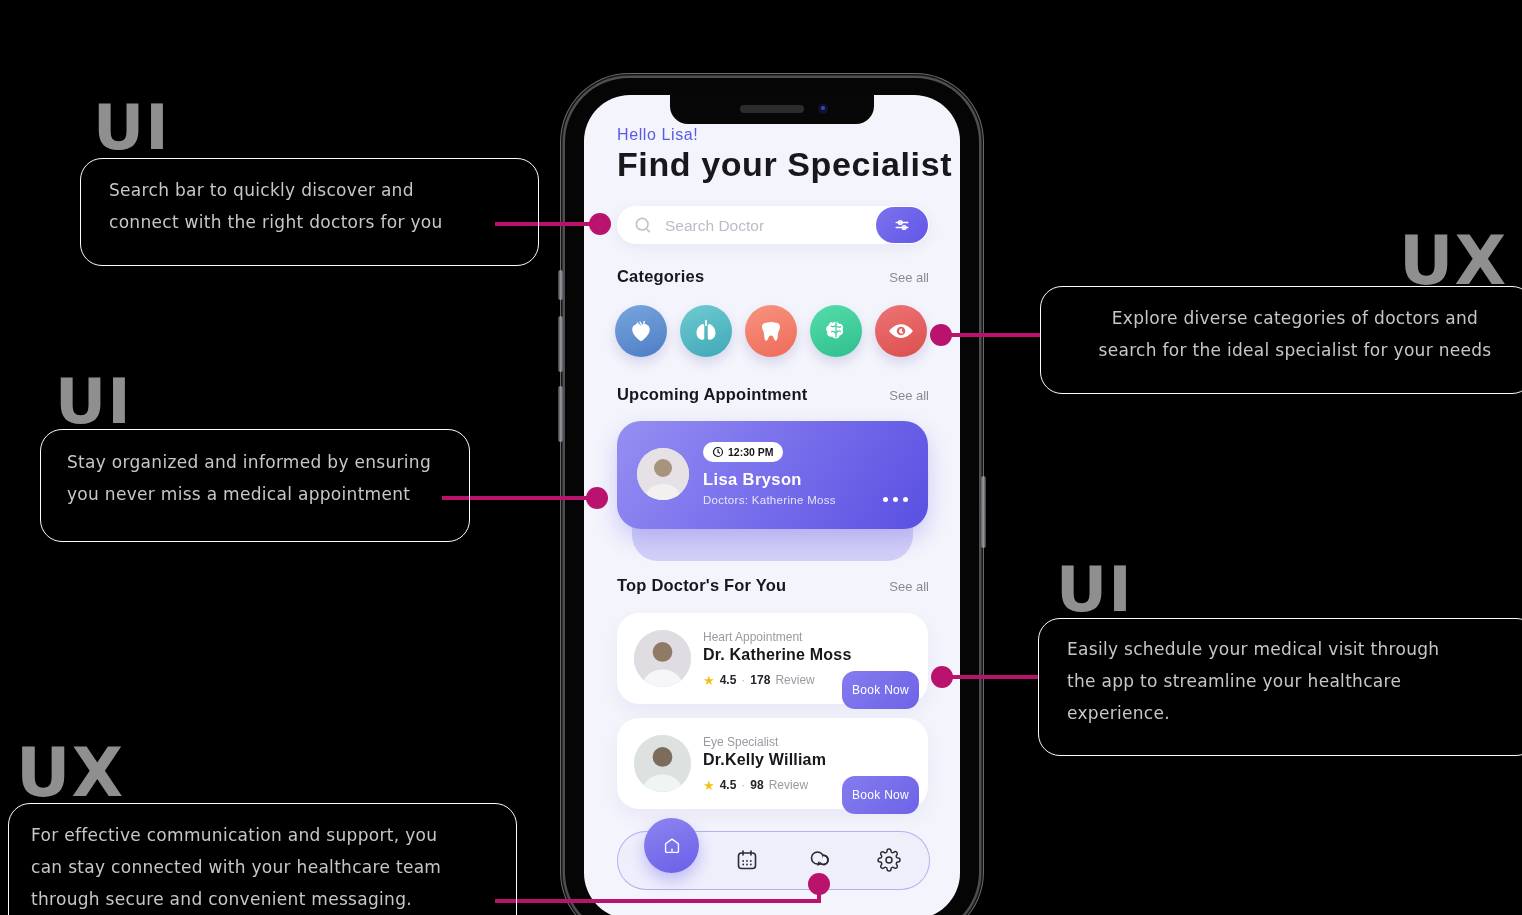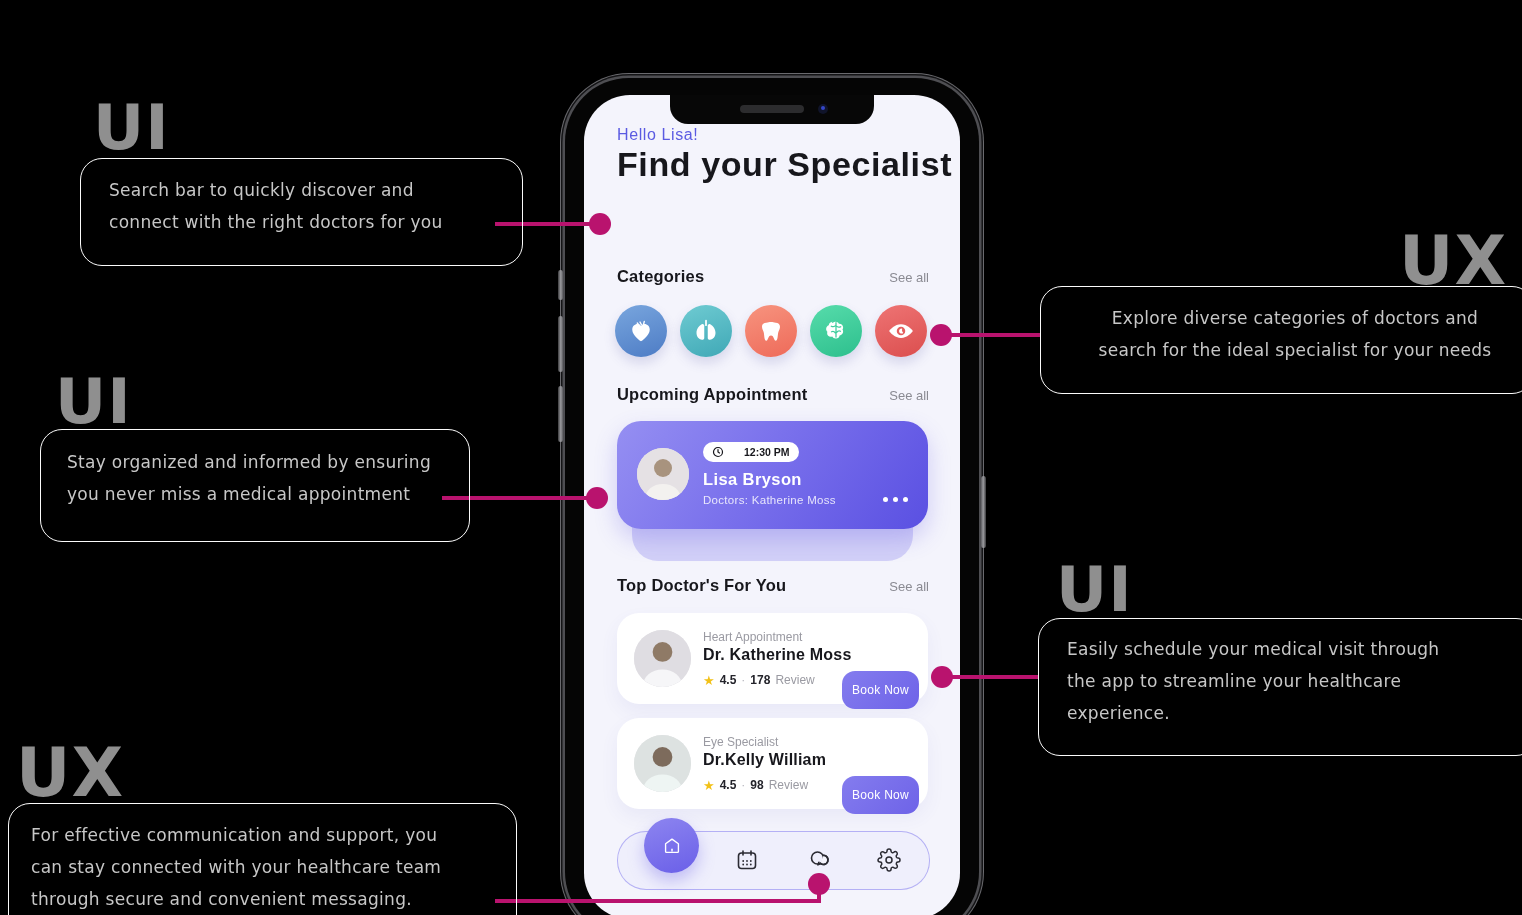--- a/index.html
+++ b/index.html
@@ -70,21 +70,21 @@
 
   
   .appt-stack{position:absolute;left:48px;top:400px;width:281px;height:66px;border-radius:26px;
               background:rgba(156,150,240,.38);}
   .appt-card{position:absolute;left:33px;top:326px;width:311px;height:108px;border-radius:24px;
              background:linear-gradient(125deg,#958ff2 0%,#7a71ec 45%,#5a50e2 100%);cursor:pointer;
              box-shadow:0 10px 22px rgba(90,80,226,.25);}
   .appt-avatar{position:absolute;left:20px;top:27px;width:52px;height:52px;border-radius:50%;
                background:#e9e7ea;overflow:hidden;}
   .time-pill{position:absolute;left:86px;top:21px;height:20px;padding:0 9px;border-radius:10px;
-             background:#fff;display:flex;align-items:center;gap:20px;}
+             background:#fff;display:flex;align-items:center;gap:4px;}
   .time-pill span{font-size:10.5px;font-weight:bold;color:#17171c;}
   .appt-name{position:absolute;left:86px;top:49px;font-size:16.5px;font-weight:bold;color:#fff;
              letter-spacing:.4px;}
   .appt-doc{position:absolute;left:86px;top:73px;font-size:11.5px;color:rgba(255,255,255,.82);
             letter-spacing:.3px;}
   .more-dots{position:absolute;right:20px;top:76px;display:flex;gap:5px;cursor:pointer;}
   .more-dots i{width:5px;height:5px;border-radius:50%;background:#fff;}
 
   
   .doc-card{position:absolute;left:33px;width:311px;height:91px;border-radius:22px;background:#fff;
@@ -113,21 +113,21 @@
   .nav-ico{position:absolute;top:16px;width:24px;height:24px;cursor:pointer;}
 
   .avatar-sil{display:block;}
 </style>
 </head>
 <body>
 
 <div class="stage">
 
   <div class="tag" style="left:93px;top:48px;">UI</div>
-  <div class="anno-box" style="left:80px;top:110px;width:413px;height:91px;padding:15px 0 0 28px;">
+  <div class="anno-box" style="left:80px;top:110px;width:413px;height:91px;padding:15px 16px 0 28px;">
     <div class="ln">Search bar to quickly discover and</div>
     <div class="ln">connect with the right doctors for you</div>
   </div>
   <div class="cline" style="left:495px;top:174px;width:97px;height:4px;"></div>
   <div class="cdot" style="left:589px;top:165px;"></div>
 
   <div class="tag" style="left:1399px;top:180px;font-size:67px;">UX</div>
   <div class="anno-box" style="left:1040px;top:238px;width:476px;height:91px;padding:15px 0 0 16px;text-align:center;">
     <div class="ln">Explore diverse categories of doctors and</div>
     <div class="ln">search for the ideal specialist for your needs</div>
@@ -170,20 +170,35 @@
 
     <div class="screen">
       <div class="notch">
         <div class="speaker"></div>
         <div class="camera"></div>
       </div>
 
       <div class="greeting">Hello Lisa!</div>
       <div class="app-title">Find your Specialist</div>
 
+      <div class="search-bar">
+        <svg class="mag" width="20" height="20" viewBox="0 0 24 24" fill="none" stroke="#c2c2cc" stroke-width="2" stroke-linecap="round">
+            <circle cx="11" cy="11" r="7"></circle>
+            <line x1="17" y1="17.5" x2="19.5" y2="20"></line>
+          </svg>
+        <input type="text" placeholder="Search Doctor" style="">
+        <button class="filter-btn">
+          <svg width="20" height="20" viewBox="0 0 24 24" fill="none" stroke="#fff" stroke-width="1.8" stroke-linecap="round">
+              <line x1="5" y1="9" x2="19" y2="9"></line>
+              <circle cx="10" cy="9" r="2.2" fill="none"></circle>
+              <line x1="5" y1="15" x2="19" y2="15"></line>
+              <circle cx="14.5" cy="15" r="2.2" fill="none"></circle>
+            </svg>
+        </button>
+      </div>
 
       <div class="sec-head" style="top:172px;">
         <span class="sec-title">Categories</span>
         <span class="see-all">See all</span>
       </div>
       <div class="cat-row">
         <div class="cat cat-heart">
           <svg width="30" height="30" viewBox="0 0 24 24" fill="#fff">
               <path d="M12 20.2S5 15.6 5 10.9C5 8.2 7 6.4 9.2 6.4c1.2 0 2.2.6 2.8 1.5.6-.9 1.6-1.5 2.8-1.5C17 6.4 19 8.2 19 10.9c0 4.7-7 9.3-7 9.3z"></path>
               <path d="M11.2 4.8l1.1 2.1M14.6 4.4l-.6 2.4M9 5.6l1.4 1.8" stroke="#fff" stroke-width="1.1" stroke-linecap="round"></path>

